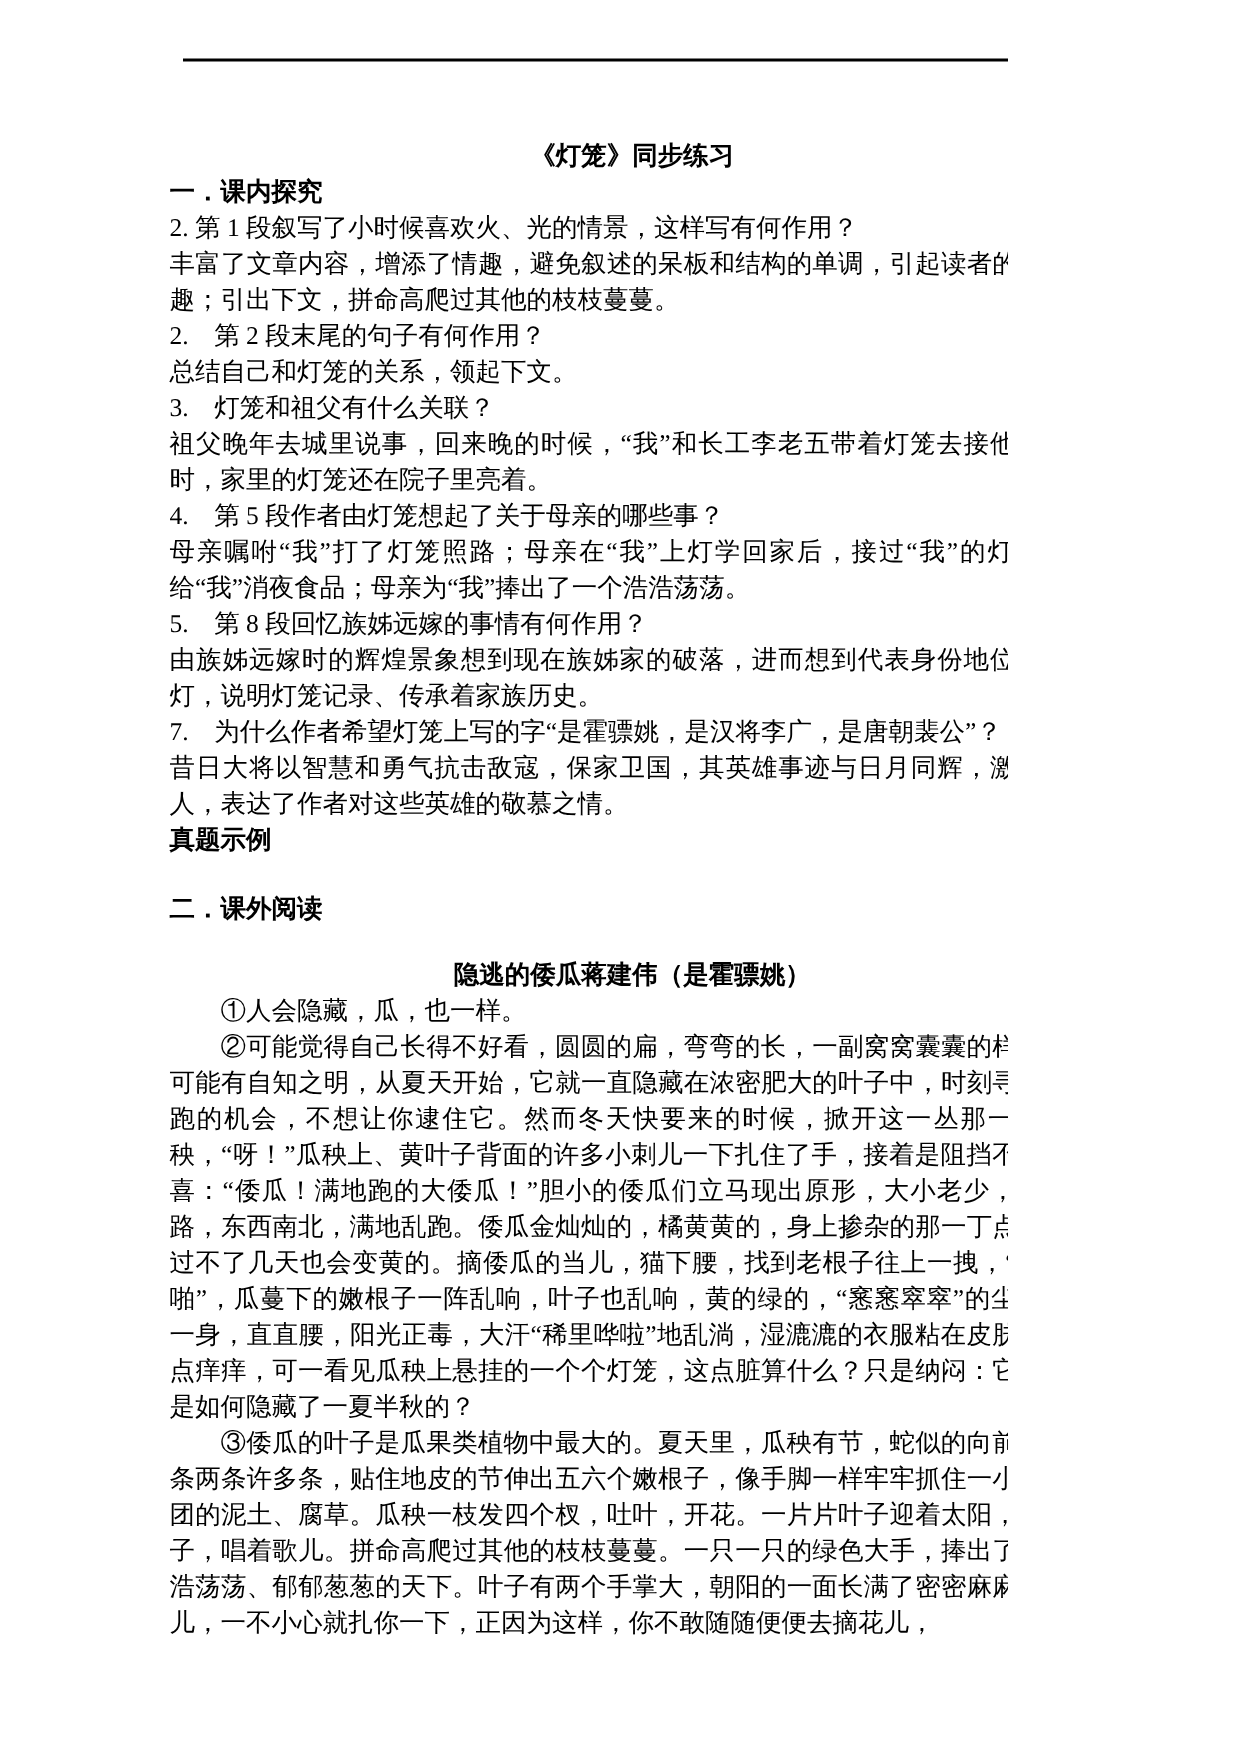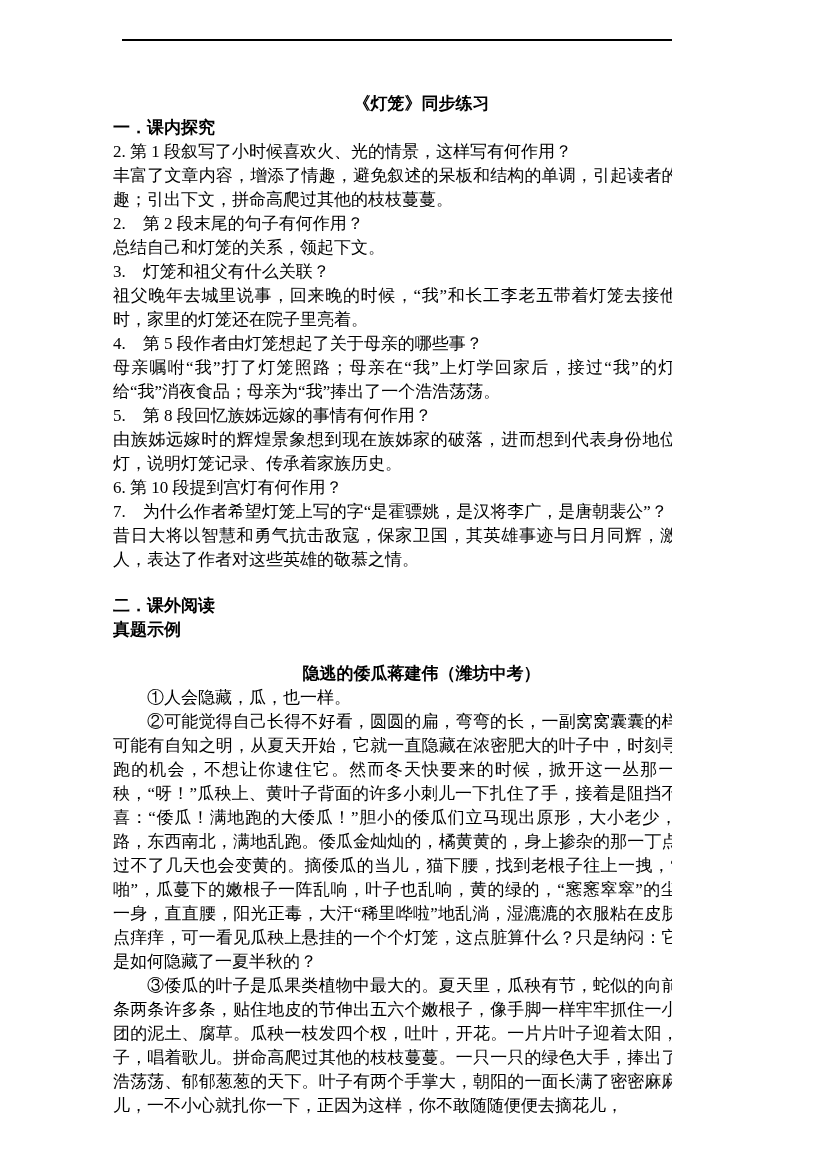--- a/index.html
+++ b/index.html
@@ -78,27 +78,26 @@
 
     <p class="q">3.　灯笼和祖父有什么关联？</p>
     <p class="a">祖父晚年去城里说事，回来晚的时候，“我”和长工李老五带着灯笼去接他，到家时，家里的灯笼还在院子里亮着。</p>
 
     <p class="q">4.　第 5 段作者由灯笼想起了关于母亲的哪些事？</p>
     <p class="a">母亲嘱咐“我”打了灯笼照路；母亲在“我”上灯学回家后，接过“我”的灯笼，递给“我”消夜食品；母亲为“我”捧出了一个浩浩荡荡。</p>
 
     <p class="q">5.　第 8 段回忆族姊远嫁的事情有何作用？</p>
     <p class="a">由族姊远嫁时的辉煌景象想到现在族姊家的破落，进而想到代表身份地位的官衔灯，说明灯笼记录、传承着家族历史。</p>
 
-    <p class="q">6. 第 10 段提到宫灯有何作用？</p>
 
     <p class="q">7.　为什么作者希望灯笼上写的字“是霍骠姚，是汉将李广，是唐朝裴公”？</p>
     <p class="a">昔日大将以智慧和勇气抗击敌寇，保家卫国，其英雄事迹与日月同辉，激励着后人，表达了作者对这些英雄的敬慕之情。</p>
 
+    <h2 class="sec-heading">真题示例</h2>
     <h2 class="sec-heading sec2-heading">二．课外阅读</h2>
-    <h2 class="sec-heading">真题示例</h2>
 
-    <h3 class="article-title">隐逃的倭瓜蒋建伟（潍坊中考）</h3>
+    <h3 class="article-title">隐逃的倭瓜蒋建伟（是霍骠姚）</h3>
 
     <p class="article-para">①人会隐藏，瓜，也一样。</p>
     <p class="article-para">②可能觉得自己长得不好看，圆圆的扁，弯弯的长，一副窝窝囊囊的样子，也可能有自知之明，从夏天开始，它就一直隐藏在浓密肥大的叶子中，时刻寻找着逃跑的机会，不想让你逮住它。然而冬天快要来的时候，掀开这一丛那一丛的瓜秧，“呀！”瓜秧上、黄叶子背面的许多小刺儿一下扎住了手，接着是阻挡不住的惊喜：“倭瓜！满地跑的大倭瓜！”胆小的倭瓜们立马现出原形，大小老少，慌不择路，东西南北，满地乱跑。倭瓜金灿灿的，橘黄黄的，身上掺杂的那一丁点的绿，过不了几天也会变黄的。摘倭瓜的当儿，猫下腰，找到老根子往上一拽，“啪啪啪啪”，瓜蔓下的嫩根子一阵乱响，叶子也乱响，黄的绿的，“窸窸窣窣”的尘土惹了一身，直直腰，阳光正毒，大汗“稀里哗啦”地乱淌，湿漉漉的衣服粘在皮肤上，有点痒痒，可一看见瓜秧上悬挂的一个个灯笼，这点脏算什么？只是纳闷：它们到底是如何隐藏了一夏半秋的？</p>
     <p class="article-para">③倭瓜的叶子是瓜果类植物中最大的。夏天里，瓜秧有节，蛇似的向前爬，一条两条许多条，贴住地皮的节伸出五六个嫩根子，像手脚一样牢牢抓住一小团一小团的泥土、腐草。瓜秧一枝发四个杈，吐叶，开花。一片片叶子迎着太阳，扯直嗓子，唱着歌儿。拼命高爬过其他的枝枝蔓蔓。一只一只的绿色大手，捧出了一个浩浩荡荡、郁郁葱葱的天下。叶子有两个手掌大，朝阳的一面长满了密密麻麻的小刺儿，一不小心就扎你一下，正因为这样，你不敢随随便便去摘花儿，</p>
   </div>
 </div>
 
 </body></html>

